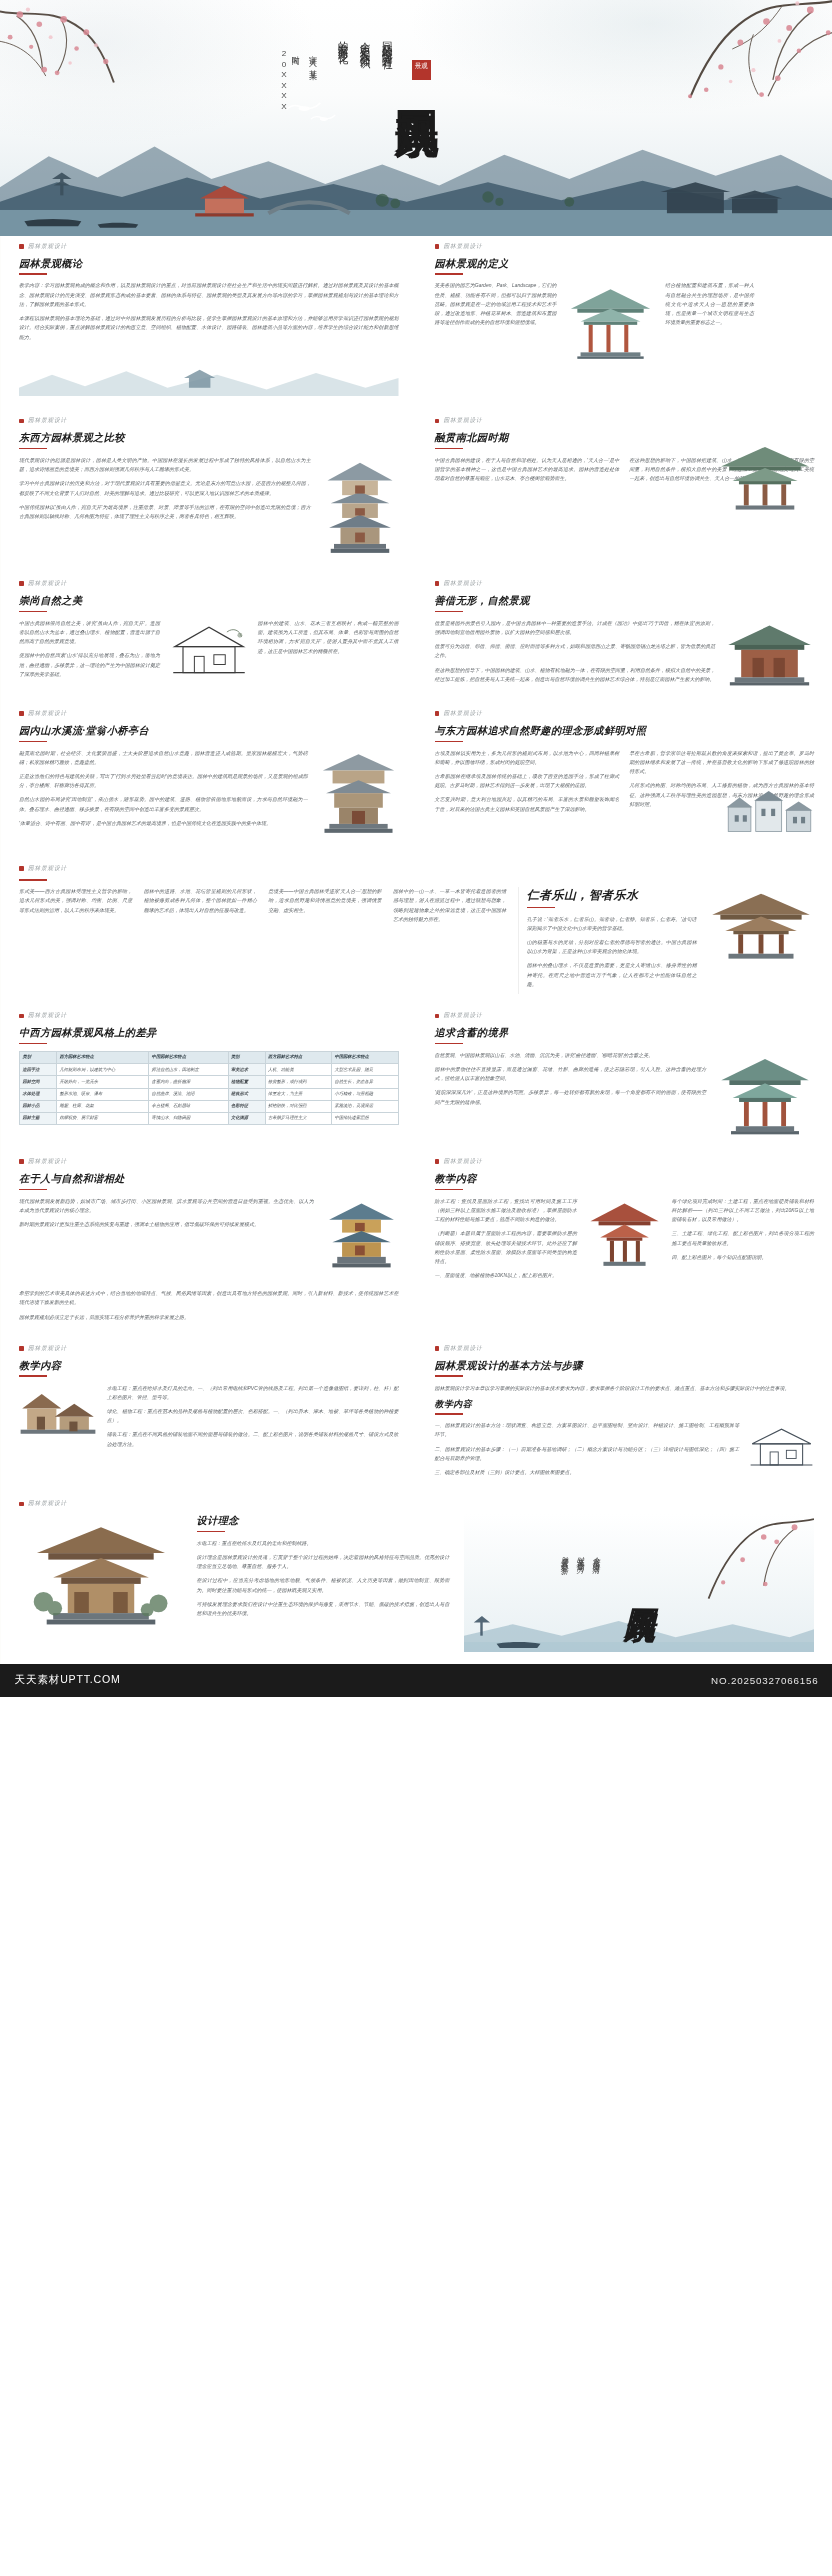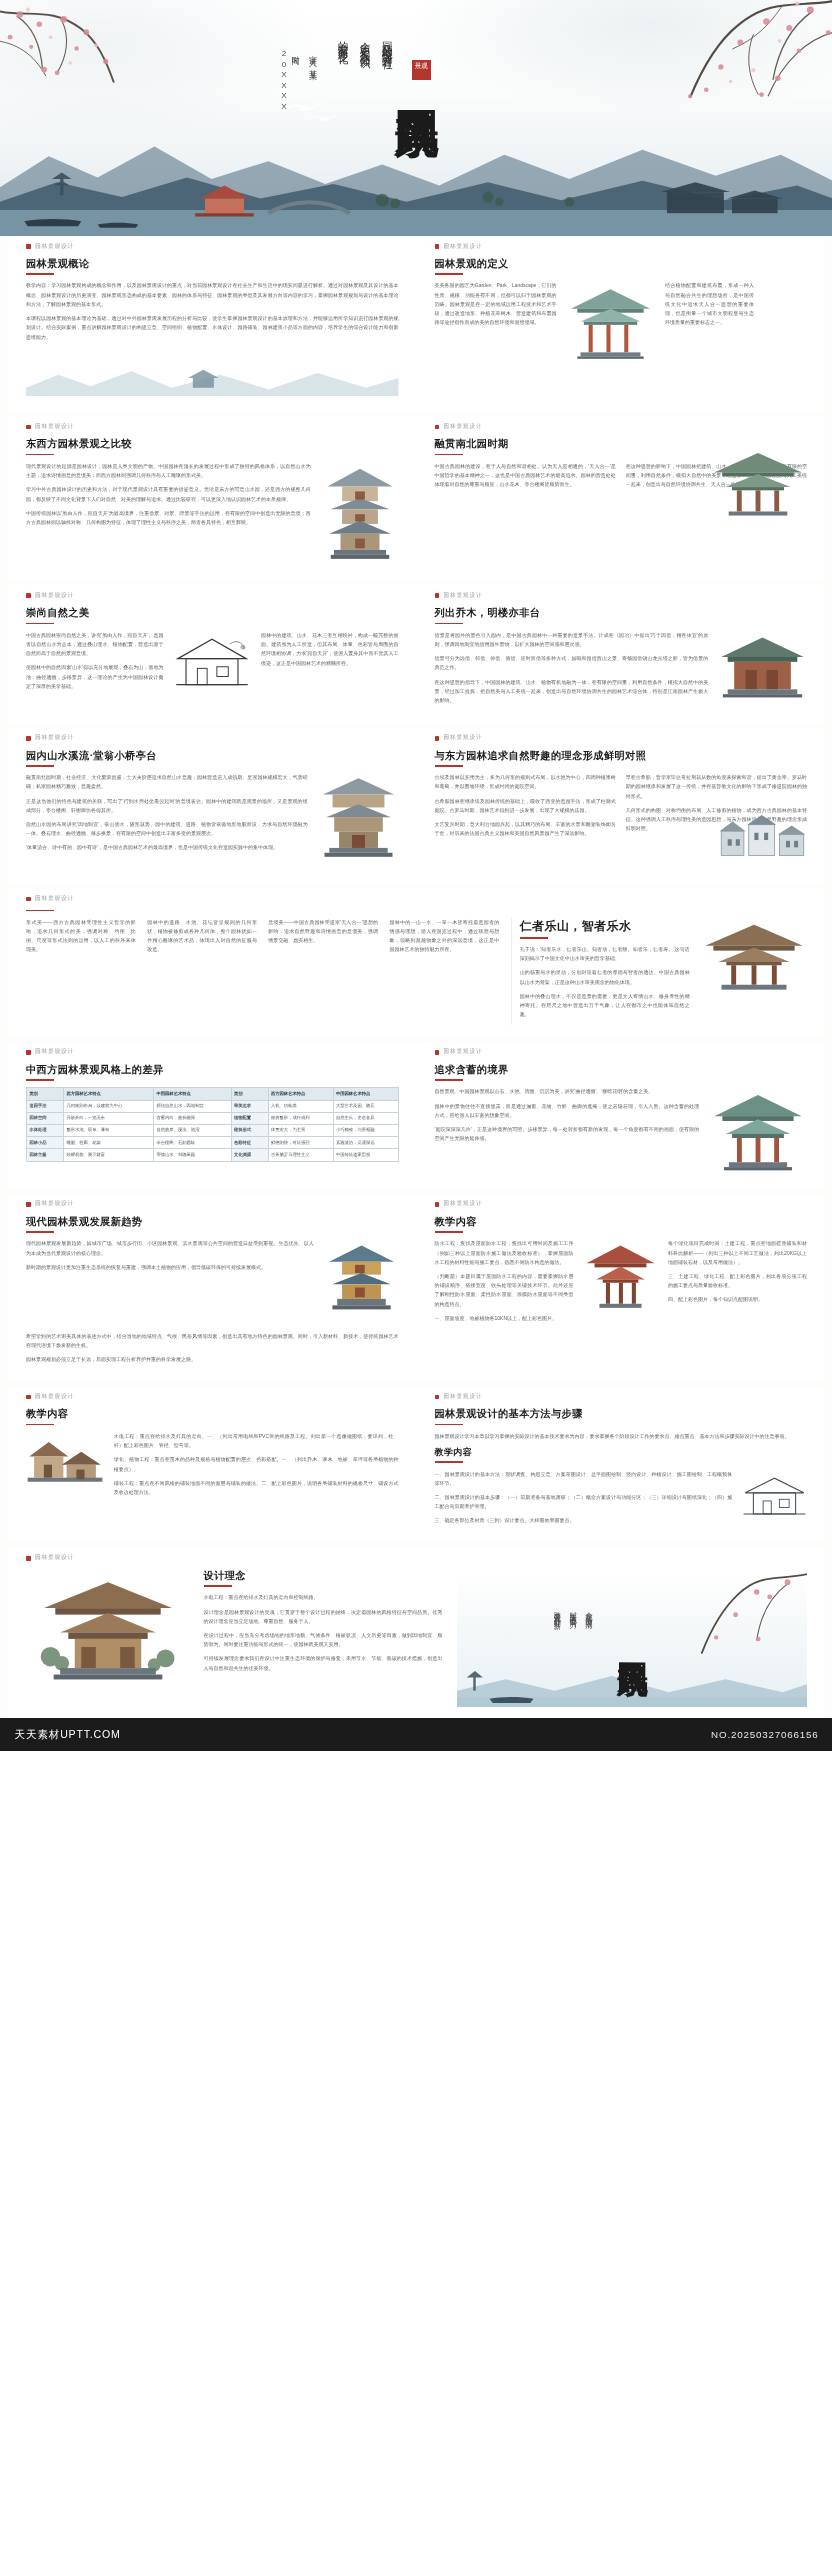--- a/index.html
+++ b/index.html
@@ -113,22 +113,23 @@
     letter-spacing: 1.6px;
     color: #4a4a4a;
     height: 57px;
   }
   .birds { position: absolute; z-index: 4; }
 
   
   .grid {
     display: grid;
     grid-template-columns: 1fr 1fr;
-    gap: 6px 0px;
-    padding: 0 8px;
+    gap: 0px 0px;
+    padding: 0 1px;
+    font-style: italic;
   }
   .slide {
     position: relative;
     min-height: 122px;
     padding: 6.5px 18px 11.4px 18px;
     background: #ffffff;
   }
   .slide.full { grid-column: 1 / -1; }
   .slide-tag {
     display: flex;
@@ -484,21 +485,21 @@
           <p class="para">园林中的建筑、山水、花木三者互相映衬，构成一幅完整的画面。建筑虽为人工所造，但其布局、体量、色彩皆与周围的自然环境相协调，力求'宛自天开'，使游人置身其中而不觉其人工痕迹，这正是中国园林艺术的精髓所在。</p>
         </div>
       </div>
     </div>
 
     <div class="slide">
       <div class="slide-tag">
         <span class="dot"></span>
         <span>园林景观设计</span>
       </div>
-      <div class="slide-title">列出乔木，明楼亦非台</div>
+      <div class="slide-title">善借无形，自然景观</div>
       <div class="title-rule"></div>
       <div class="slide-body">
         <div class="para-col">
           <p class="para">借景是将园外的景色引入园内，是中国古典园林中一种重要的造景手法。计成在《园冶》中提出'巧于因借，精在体宜'的原则，强调因地制宜地借用园外景物，以扩大园林的空间感和层次感。</p>
           <p class="para">借景可分为远借、邻借、仰借、俯借、应时而借等多种方式，如颐和园借西山之景、寄畅园借锡山龙光塔之影，皆为借景的典范之作。</p>
           <p class="para">在这种思想的指导下，中国园林的建筑、山水、植物有机地融为一体，在有限的空间里，利用自然条件，模拟大自然中的美景，经过加工提炼，把自然美与人工美统一起来，创造出与自然环境协调共生的园林艺术综合体，特别是江南园林产生极大的影响。</p>
         </div>
         <div class="art">
           <svg width="89" height="73" viewBox="0 0 110 90">
             <path d="M4 32 L106 32 L55 8 Z" fill="#5f7a6c"></path>
@@ -711,21 +712,21 @@
           </svg>
         </div>
       </div>
     </div>
 
     <div class="slide">
       <div class="slide-tag">
         <span class="dot"></span>
         <span>园林景观设计</span>
       </div>
-      <div class="slide-title">现代园林景观发展新趋势</div>
+      <div class="slide-title">在于人与自然和谐相处</div>
       <div class="title-rule"></div>
       <div class="slide-body">
         <div class="para-col">
           <p class="para">现代园林景观发展新趋势，如城市广场、城市步行街、小区园林景观、滨水景观等公共空间的营造日益受到重视。生态优先、以人为本成为当代景观设计的核心理念。</p>
           <p class="para">新时期的景观设计更加注重生态系统的恢复与重建，强调本土植物的应用，倡导低碳环保的可持续发展模式。</p>
         </div>
         <div class="art">
           <svg width="75" height="89" viewBox="0 0 92 110">
             <path d="M6 28 L86 28 L46 8 Z" fill="#5c7c8e"></path>
             <rect x="22" y="28" width="48" height="16" fill="#c9a15a"></rect>

